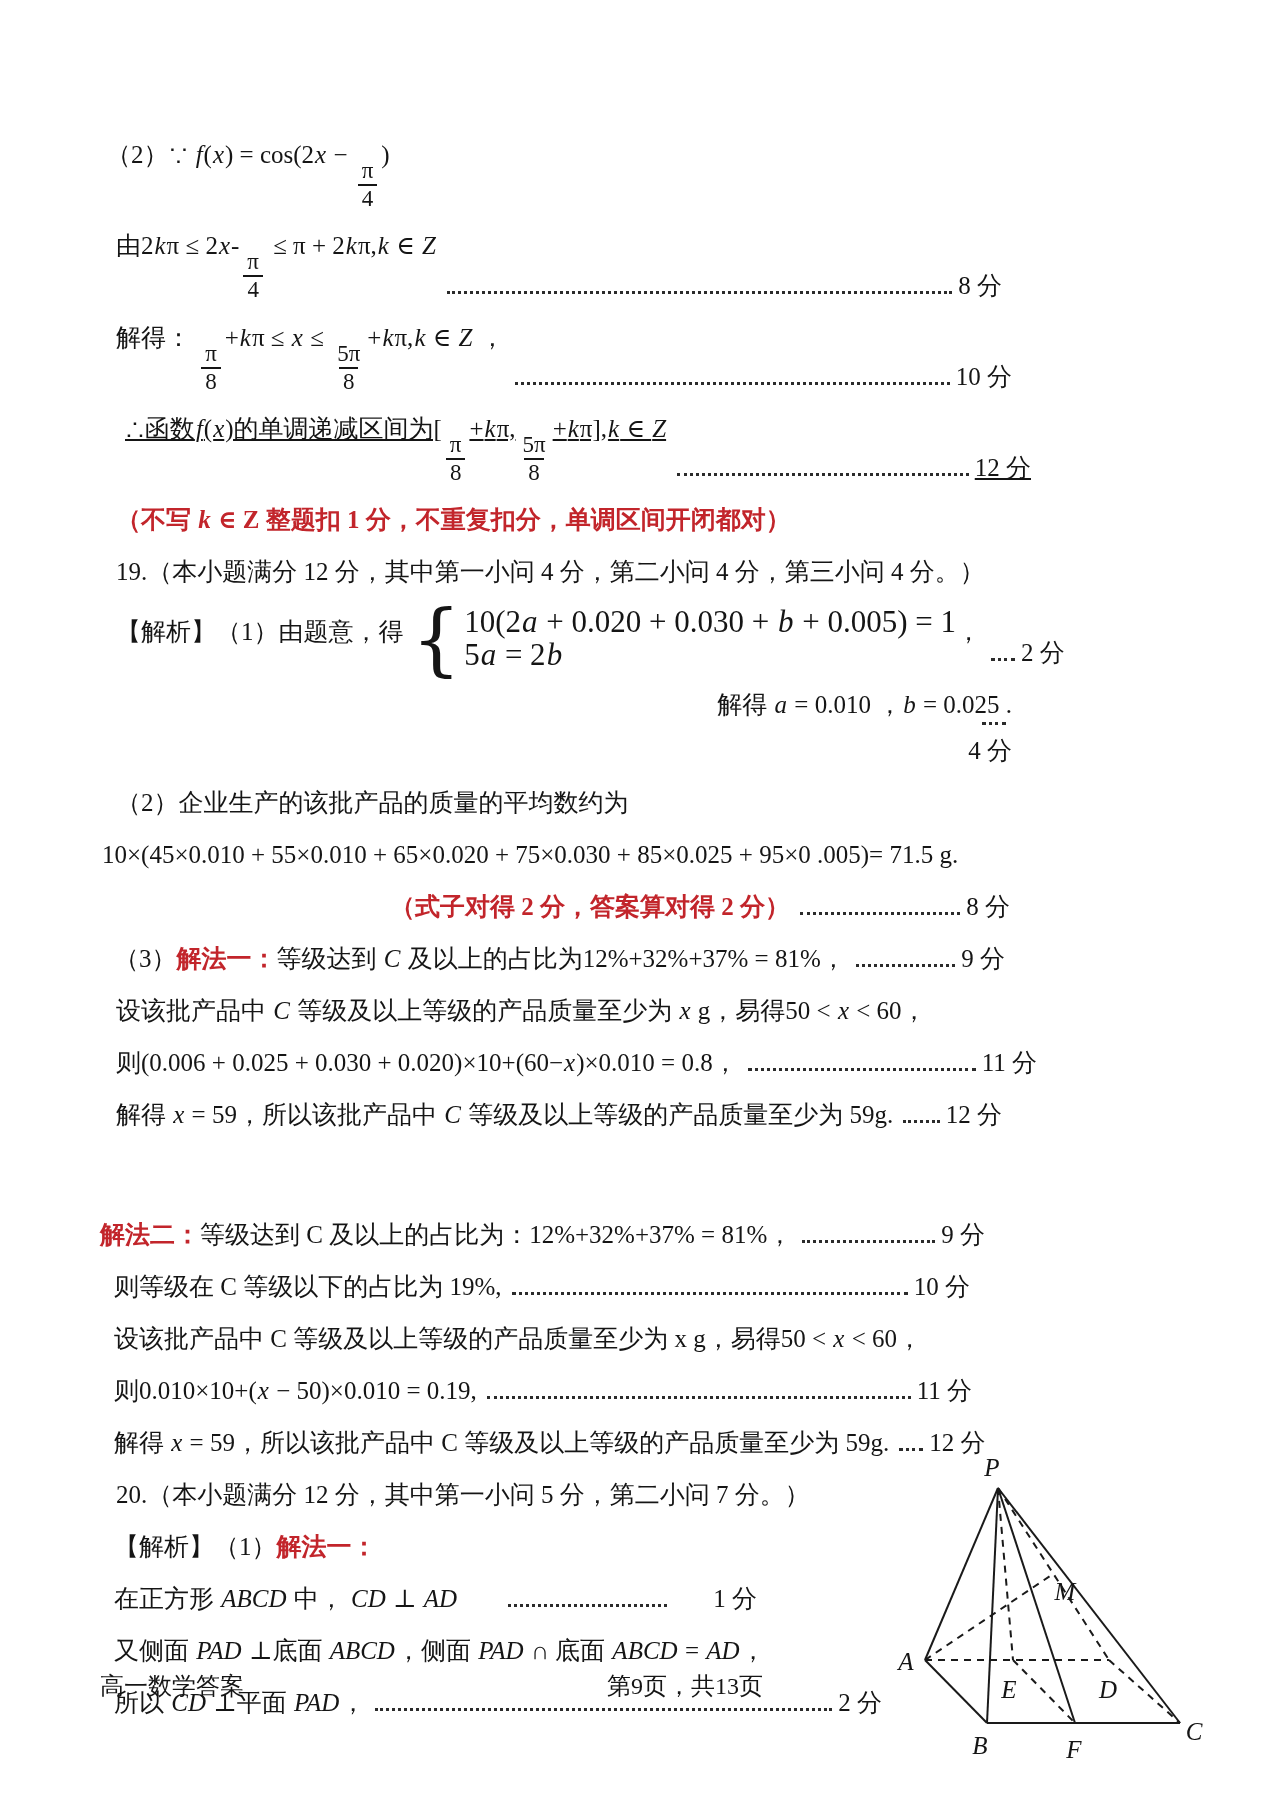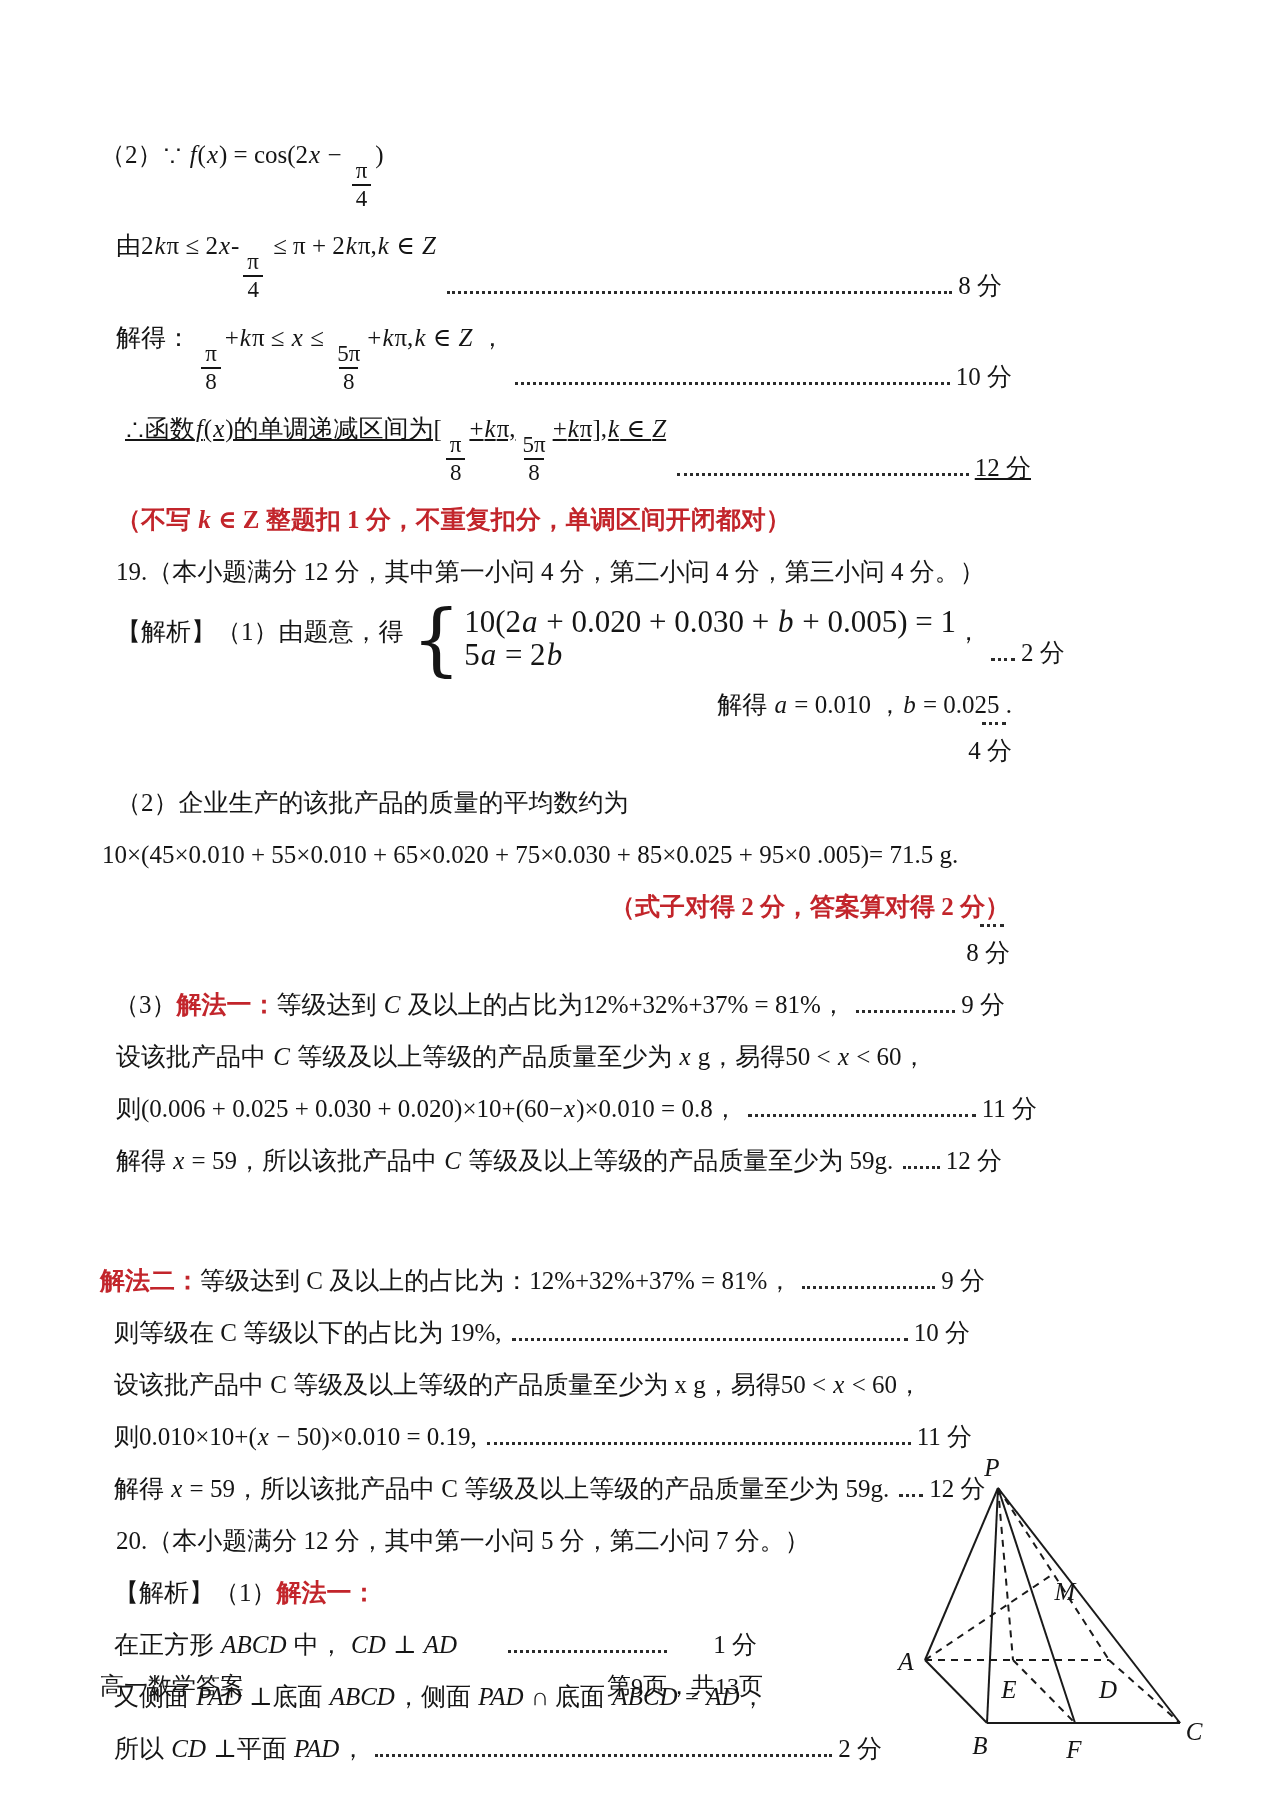--- a/index.html
+++ b/index.html
@@ -31,21 +31,21 @@
   .footer{position:absolute;top:1670px;left:0;width:1280px;font-size:24px;}
   .footer .f-left{position:absolute;left:100px;}
   .footer .f-center{position:absolute;left:607px;}
   .sp-lg{margin-top:86px;}
 </style>
 </head>
 <body>
 
 <div class="page">
   <div id="lines">
-      <div class="line" style="margin-left: 0;"><span class="content"><span>（2）∵ </span><span class="mi">f</span><span>(</span><span class="mi">x</span><span>) = cos(2</span><span class="mi">x</span><span> − </span><span class="frac">
+      <div class="line" style="margin-left: 6px;"><span class="content"><span>（2）∵ </span><span class="mi">f</span><span>(</span><span class="mi">x</span><span>) = cos(2</span><span class="mi">x</span><span> − </span><span class="frac">
             <span class="fn">π</span>
             <span class="fd">4</span>
           </span><span>)</span></span></div>
       <div class="line scored" style="margin-left: 16px; width: 886px;">
         <span class="content"><span>由2</span><span class="mi">k</span><span>π ≤ 2</span><span class="mi">x</span><span>-</span><span class="frac">
             <span class="fn">π</span>
             <span class="fd">4</span>
           </span><span> ≤ π + 2</span><span class="mi">k</span><span>π,</span><span class="mi">k</span><span> ∈ </span><span class="mi">Z</span></span>
         <span class="leader"></span>
         <span class="score">8 分</span>
@@ -85,21 +85,21 @@
         <span class="leader"></span>
         <span class="score">2 分</span>
       </div>
       <div class="line scored" style="margin-left: 16px; width: 896px; flex-direction: column;">
         <span class="content"><span>解得 </span><span class="mi">a</span><span> = 0.010 ，</span><span class="mi">b</span><span> = 0.025 .</span></span>
         <span class="leader"></span>
         <span class="score">4 分</span>
       </div>
       <div class="line" style="margin-left: 16px;"><span class="content"><span>（2）企业生产的该批产品的质量的平均数约为</span></span></div>
       <div class="line" style="margin-left: 2px;"><span class="content"><span>10×(45×0.010 + 55×0.010 + 65×0.020 + 75×0.030 + 85×0.025 + 95×0 .005)=  71.5 g.</span></span></div>
-      <div class="line scored" style="margin-left: 290px; width: 620px; flex-direction: column;">
+      <div class="line scored" style="margin-left: 290px; width: 620px;">
         <span class="content"><span class="red">（式子对得 2 分，答案算对得 2 分）</span></span>
         <span class="leader"></span>
         <span class="score">8 分</span>
       </div>
       <div class="line scored" style="margin-left: 14px; width: 891px;">
         <span class="content"><span>（3）</span><span class="red">解法一：</span><span>等级达到 </span><span class="mi">C</span><span> 及以上的占比为12%+32%+37% = 81%，</span></span>
         <span class="leader"></span>
         <span class="score">9 分</span>
       </div>
       <div class="line" style="margin-left: 16px;"><span class="content"><span>设该批产品中 </span><span class="mi">C</span><span> 等级及以上等级的产品质量至少为 </span><span class="mi">x</span><span> g，易得50 &lt; </span><span class="mi">x</span><span> &lt; 60，</span></span></div>

